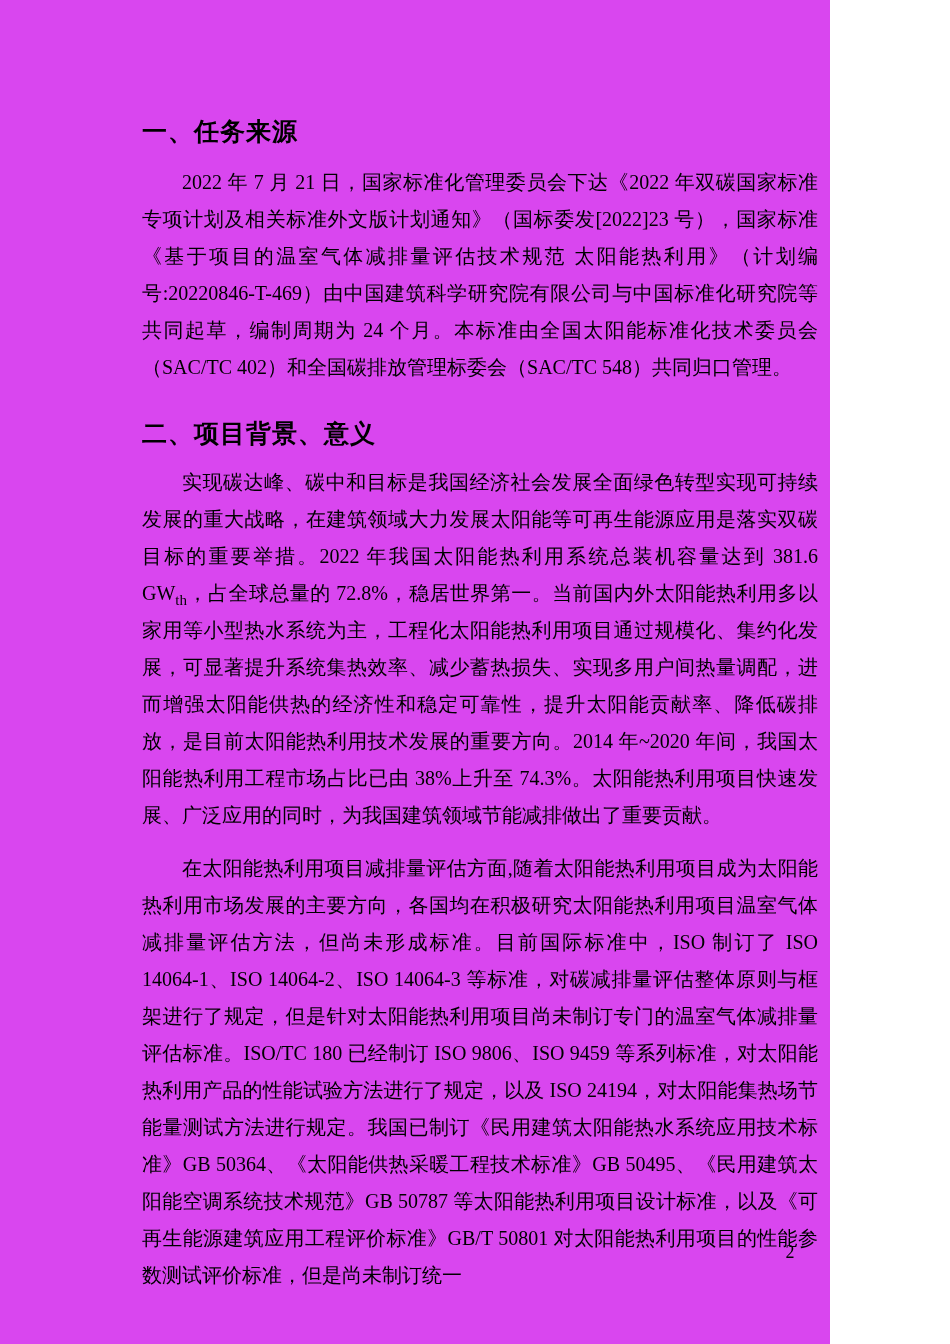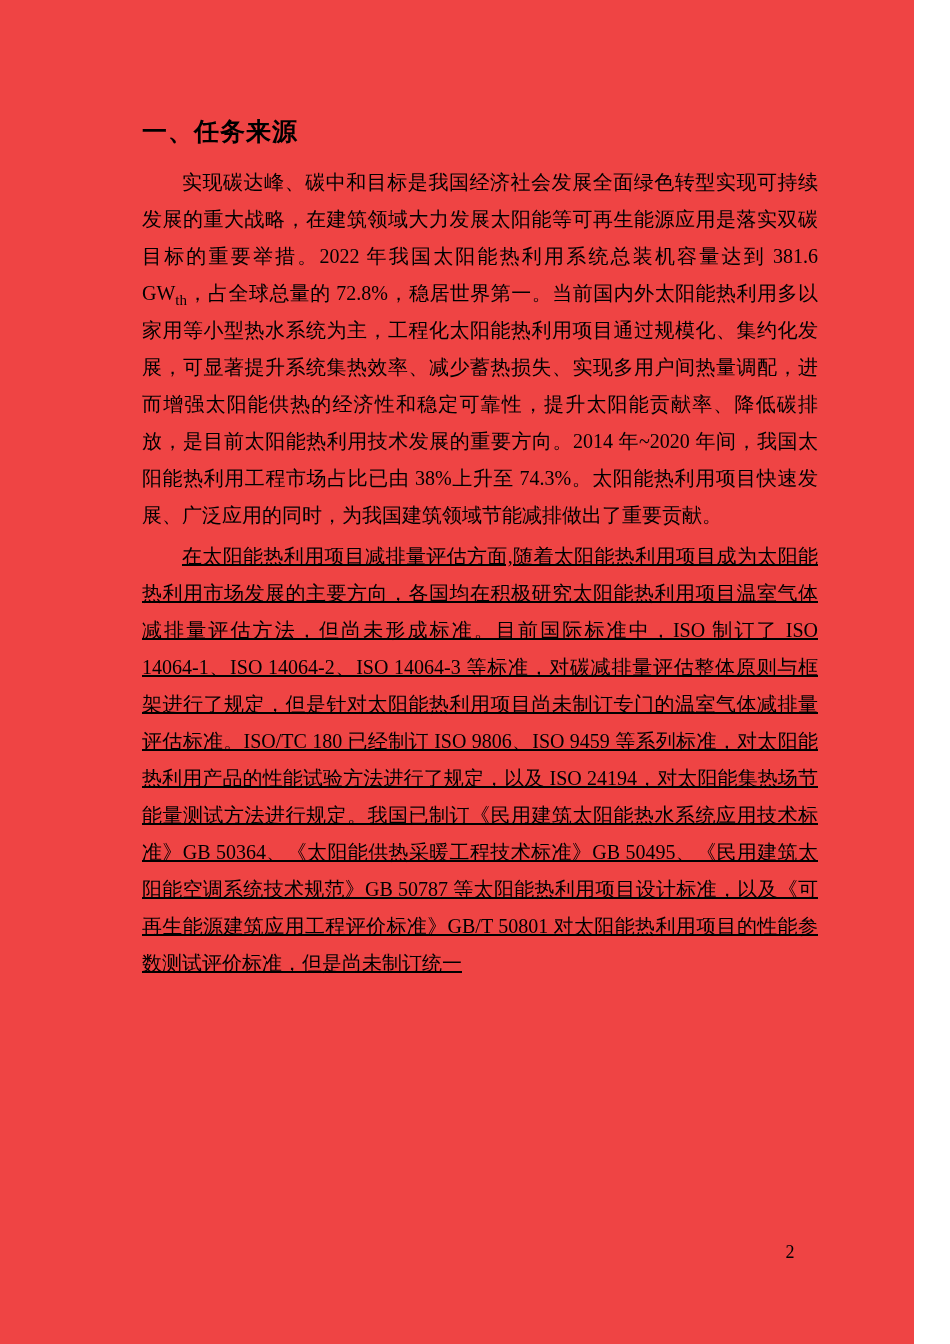--- a/index.html
+++ b/index.html
@@ -2,23 +2,23 @@
 <html><head>
 <meta charset="utf-8">
 <style>
   html, body {
     margin: 0;
     padding: 0;
     background: #ffffff;
   }
   .page {
     position: relative;
-    width: 914px;
+    width: 830px;
     height: 1344px;
-    background: #ef4444;
+    background: #d946ef;
     overflow: hidden;
     color: #000000;
   }
   .content {
     position: absolute;
     left: 142px;
     top: 114px;
     width: 676px;
   }
   .section-heading {
@@ -37,22 +37,21 @@
   p.body-para {
     font-family: "Liberation Serif", "DejaVu Serif", serif;
     font-size: 20px;
     line-height: 37px;
     color: #000000;
     text-align: justify;
     text-indent: 2em;
     margin: 0;
   }
   p.body-para + p.body-para {
-    margin-top: 4px;
-    text-decoration: underline;
+    margin-top: 16px;
   }
   sub.unit-sub {
     font-size: 15px;
     line-height: 0;
   }
   .page-number {
     position: absolute;
     left: 770px;
     top: 1242px;
     width: 40px;
@@ -63,21 +62,23 @@
   }
 </style>
 </head>
 <body>
 
 <div class="page">
   <div class="content">
 
     <h2 class="section-heading">一、任务来源</h2>
 
+    <p class="body-para">2022 年 7 月 21 日，国家标准化管理委员会下达《2022 年双碳国家标准专项计划及相关标准外文版计划通知》（国标委发[2022]23 号），国家标准《基于项目的温室气体减排量评估技术规范 太阳能热利用》（计划编号:20220846-T-469）由中国建筑科学研究院有限公司与中国标准化研究院等共同起草，编制周期为 24 个月。本标准由全国太阳能标准化技术委员会（SAC/TC 402）和全国碳排放管理标委会（SAC/TC 548）共同归口管理。</p>
 
+    <h2 class="section-heading second">二、项目背景、意义</h2>
 
     <p class="body-para"><span>实现碳达峰、碳中和目标是我国经济社会发展全面绿色转型实现可持续发展的重大战略，在建筑领域大力发展太阳能等可再生能源应用是落实双碳目标的重要举措。2022 年我国太阳能热利用系统总装机容量达到 381.6 GW</span><sub class="unit-sub">th</sub><span>，占全球总量的 72.8%，稳居世界第一。当前国内外太阳能热利用多以家用等小型热水系统为主，工程化太阳能热利用项目通过规模化、集约化发展，可显著提升系统集热效率、减少蓄热损失、实现多用户间热量调配，进而增强太阳能供热的经济性和稳定可靠性，提升太阳能贡献率、降低碳排放，是目前太阳能热利用技术发展的重要方向。2014 年~2020 年间，我国太阳能热利用工程市场占比已由 38%上升至 74.3%。太阳能热利用项目快速发展、广泛应用的同时，为我国建筑领域节能减排做出了重要贡献。</span></p>
 
     <p class="body-para">在太阳能热利用项目减排量评估方面,随着太阳能热利用项目成为太阳能热利用市场发展的主要方向，各国均在积极研究太阳能热利用项目温室气体减排量评估方法，但尚未形成标准。目前国际标准中，ISO 制订了 ISO 14064-1、ISO 14064-2、ISO 14064-3 等标准，对碳减排量评估整体原则与框架进行了规定，但是针对太阳能热利用项目尚未制订专门的温室气体减排量评估标准。ISO/TC 180 已经制订 ISO 9806、ISO 9459 等系列标准，对太阳能热利用产品的性能试验方法进行了规定，以及 ISO 24194，对太阳能集热场节能量测试方法进行规定。我国已制订《民用建筑太阳能热水系统应用技术标准》GB 50364、《太阳能供热采暖工程技术标准》GB 50495、《民用建筑太阳能空调系统技术规范》GB 50787 等太阳能热利用项目设计标准，以及《可再生能源建筑应用工程评价标准》GB/T 50801 对太阳能热利用项目的性能参数测试评价标准，但是尚未制订统一</p>
 
   </div>
 
   <div class="page-number">2</div>
 </div>
 

